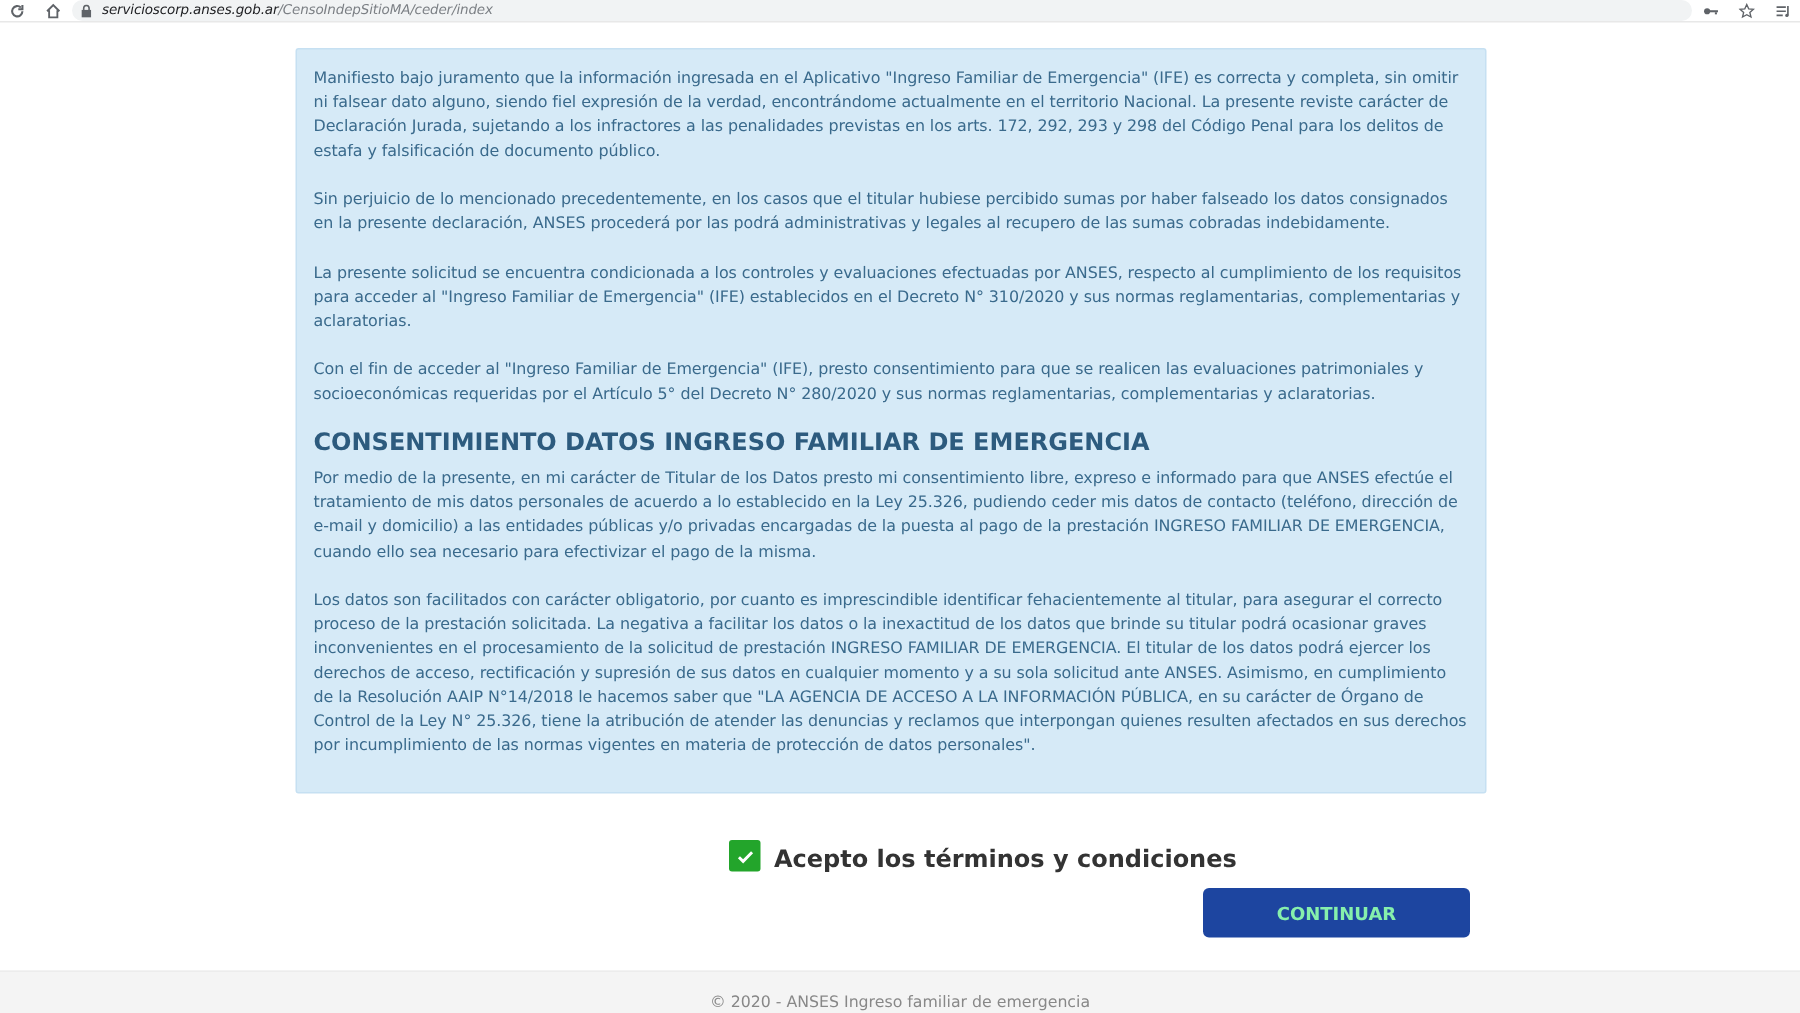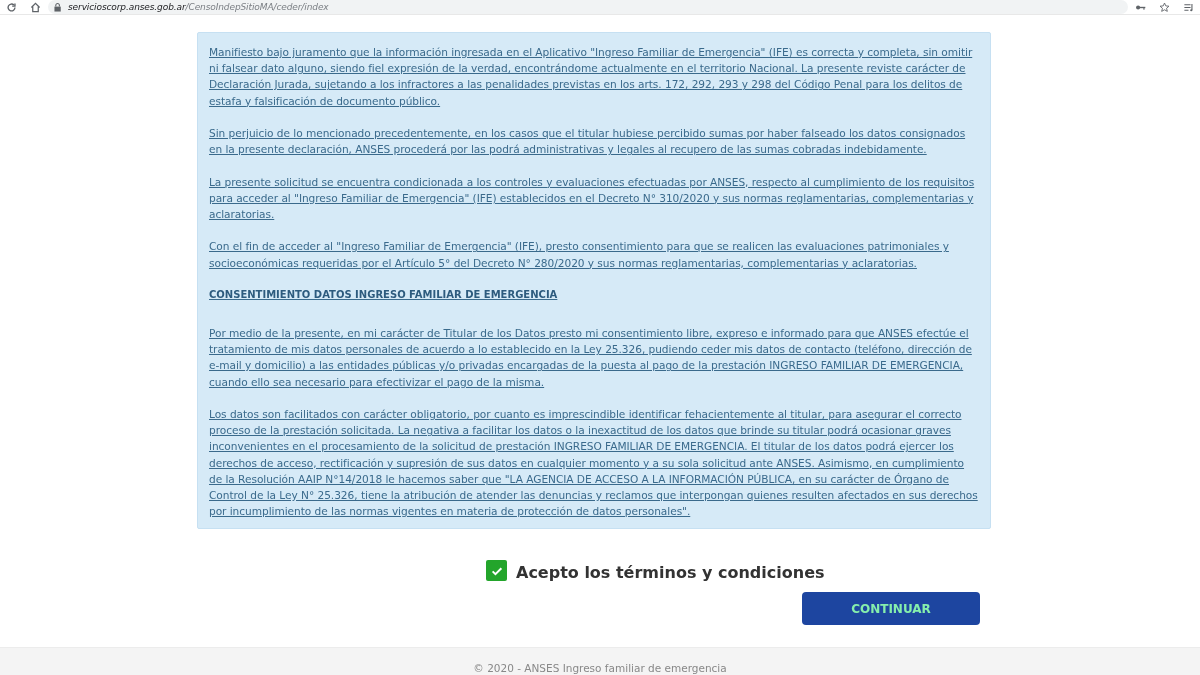--- a/index.html
+++ b/index.html
@@ -44,26 +44,25 @@
       position: absolute; left: 197px; top: 32px;
       width: 794px; height: 497px;
       background: #d6eaf7;
       border: 1px solid #c6e0f2;
       border-radius: 2px;
       padding: 11px 12px 0 11px;
       color: #3a6a8c;
       font-size: 10.6px;
       line-height: 16.2px;
       letter-spacing: -0.05px;
-      text-decoration: underline;
     }
     .panel p { margin-bottom: 16.2px; }
     .panel h3 {
-      font-size: 10px; font-weight: bold; color: #2d5b7e;
-      margin-top: 16px; margin-bottom: 22px;
+      font-size: 16px; font-weight: bold; color: #2d5b7e;
+      margin-top: 16px; margin-bottom: 8px;
       line-height: 16px;
       letter-spacing: 0px;
     }
 
     .accept-row {
       position: absolute; left: 486px; top: 559px;
       display: flex; align-items: center;
     }
     .checkbox {
       width: 21px; height: 21px; background: #23a52b;

